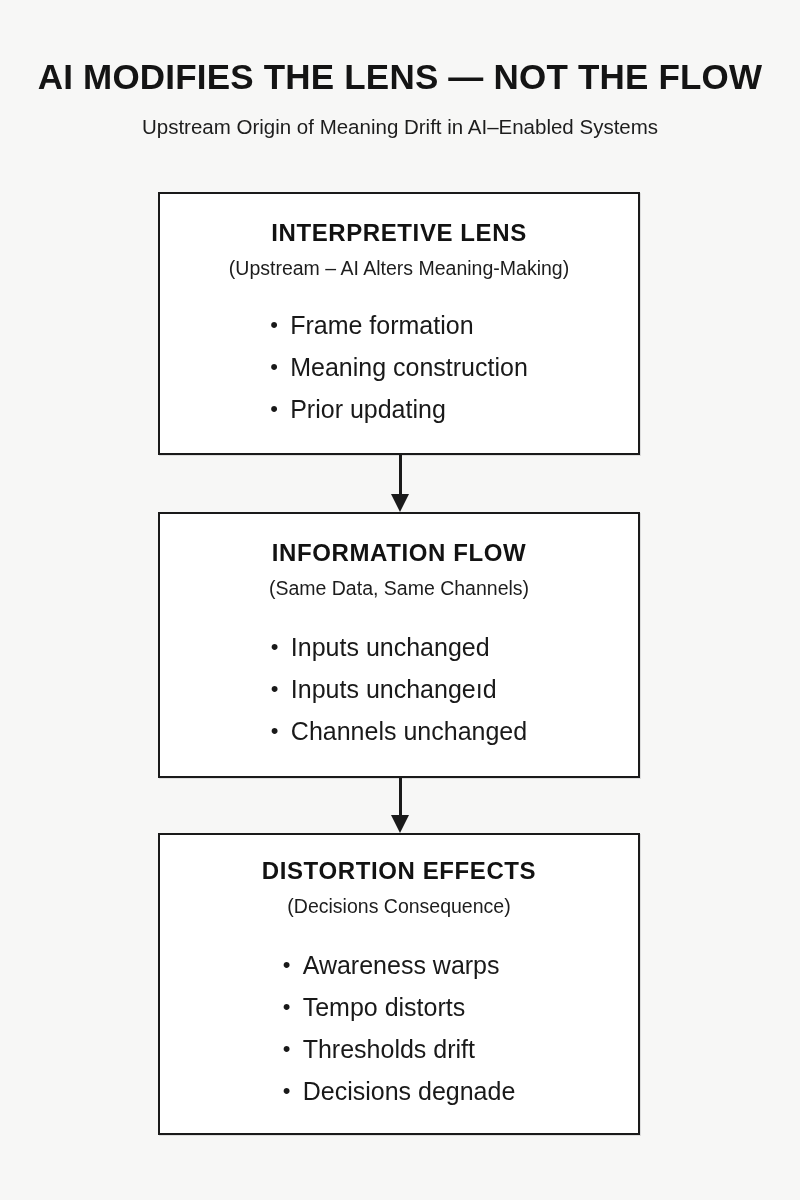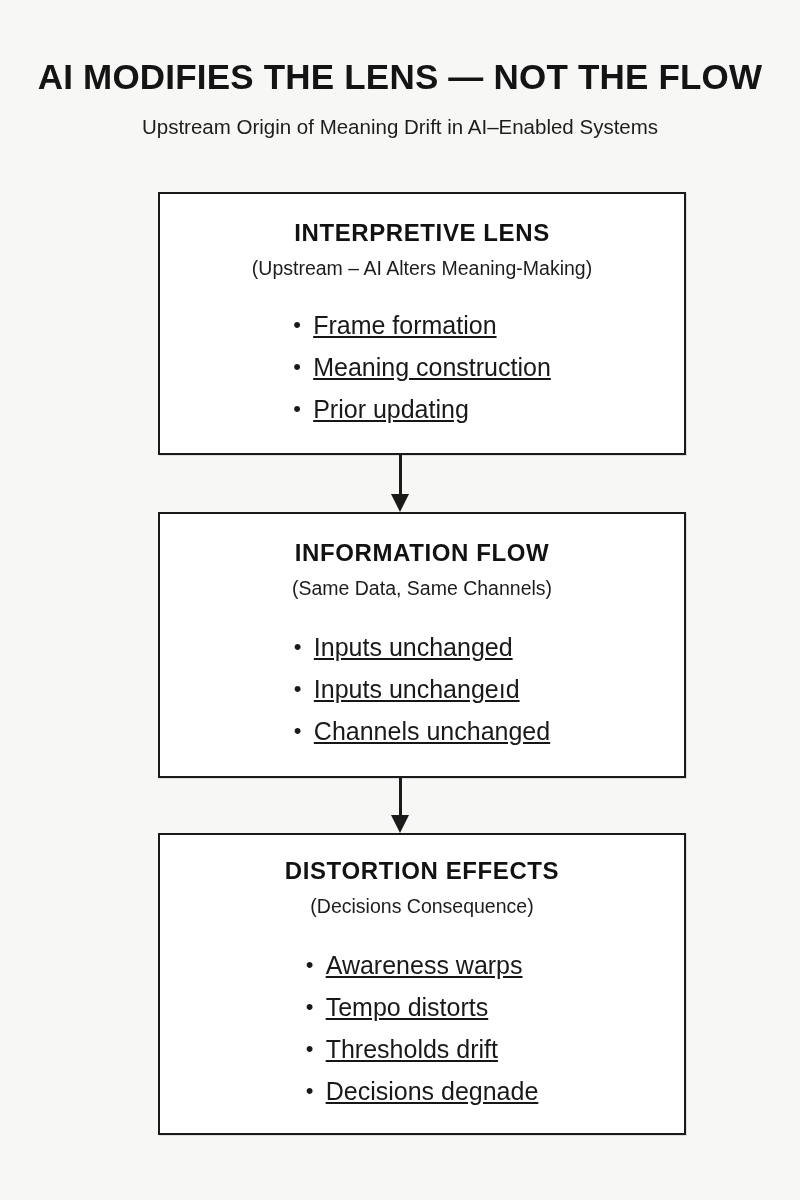--- a/index.html
+++ b/index.html
@@ -38,21 +38,21 @@
     font-weight: normal;
     color: #1d1d1d;
     line-height: 1.15;
     white-space: nowrap;
   }
 
   
   .flow-box {
     position: absolute;
     left: 158px;
-    width: 528px;
+    width: 482px;
     background: #ffffff;
     border: 2.5px solid #1a1a1a;
     box-sizing: border-box;
     box-shadow: 1px 1px 0 rgba(0,0,0,0.10);
   }
   #box-1 { top: 192px; height: 263px; }
   #box-2 { top: 512px; height: 266px; }
   #box-3 { top: 833px; height: 302px; }
 
   .box-heading {
@@ -75,21 +75,20 @@
     line-height: 1.15;
     white-space: nowrap;
   }
 
   .bullet-list {
     margin: 0;
     padding: 0;
     list-style: none;
     display: inline-block;
     text-align: left;
-    text-decoration: underline;
   }
   .bullet-wrap {
     text-align: center;
     margin-top: 24px;
   }
   #box-2 .bullet-wrap { margin-top: 26px; }
   #box-3 .bullet-wrap { margin-top: 26px; }
 
   .bullet-item {
     font-size: 25px;

